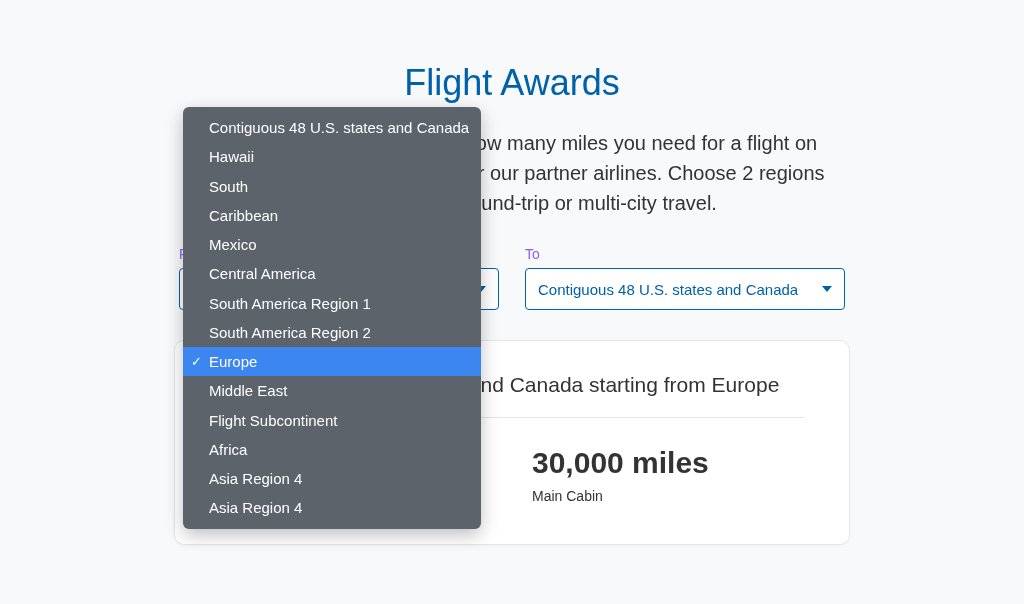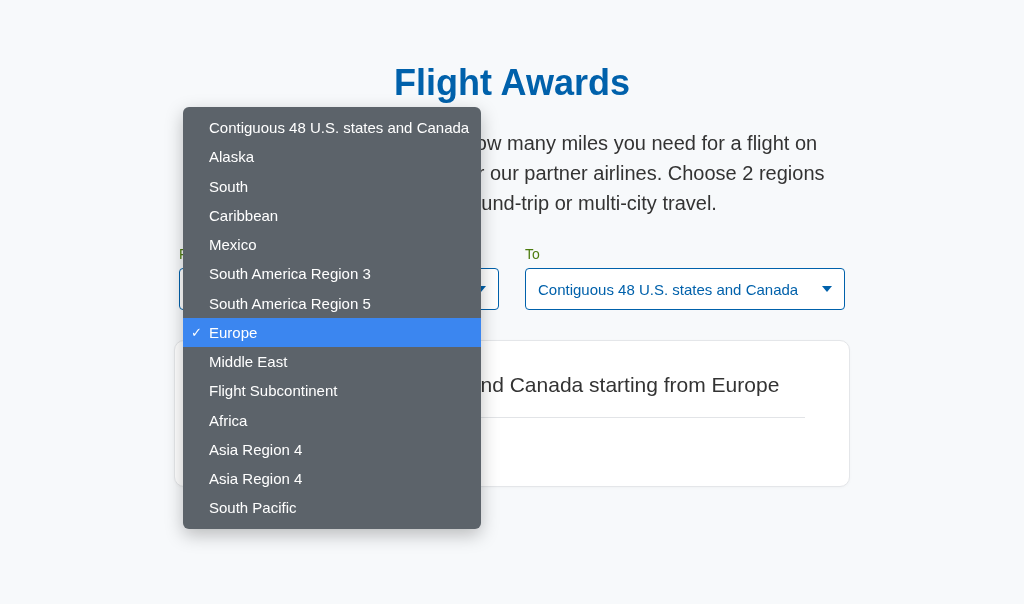--- a/index.html
+++ b/index.html
@@ -11,42 +11,42 @@
     overflow: hidden;
     position: relative;
   }
   .container {
     position: relative;
     padding-top: 62px;
   }
   .page-title {
     text-align: center;
     font-size: 36px;
-    font-weight: 700;
+    font-weight: 400;
     color: #0061ab;
     margin-bottom: 24px;
   }
   .intro {
     text-align: center;
     font-size: 20px;
     color: #333;
     line-height: 1.5;
     max-width: 640px;
     margin: 0 auto 28px auto;
   }
   .form-row {
     display: flex;
     justify-content: center;
     gap: 26px;
     margin-bottom: 30px;
   }
   .field-group { width: 320px; }
   .field-label {
     font-size: 14px;
-    color: #4d7c0f;
+    color: #8b5cf6;
     margin-bottom: 6px;
     display: block;
   }
   .select-box {
     width: 100%;
     height: 42px;
     border: 1px solid #0061ab;
     border-radius: 4px;
     background: #fff;
     display: flex;
@@ -158,31 +158,41 @@
               <path d="M0 0 L5 6 L10 0 Z" fill="#0061ab"></path>
             </svg>
         </span>
       </div>
     </div>
   </div>
 
   <div class="card">
     <div class="card-heading">Contiguous 48 U.S. states and Canada starting from Europe</div>
     <hr class="card-divider">
+    <div class="award-grid">
+      <div class="award">
+        <div class="award-miles">22,500 miles</div>
+        <div class="award-label">Main Cabin Off Peak</div>
+      </div>
+      <div class="award">
+        <div class="award-miles">30,000 miles</div>
+        <div class="award-label">Main Cabin</div>
+      </div>
+    </div>
   </div>
 </div>
 
 <div class="dropdown" id="dropdown">
     <div class="dropdown-item"><span>Contiguous 48 U.S. states and Canada</span></div>
-    <div class="dropdown-item"><span>Alaska</span></div>
+    <div class="dropdown-item"><span>Hawaii</span></div>
     <div class="dropdown-item"><span>South</span></div>
     <div class="dropdown-item"><span>Caribbean</span></div>
     <div class="dropdown-item"><span>Mexico</span></div>
-    <div class="dropdown-item"><span>South America Region 3</span></div>
-    <div class="dropdown-item"><span>South America Region 5</span></div>
+    <div class="dropdown-item"><span>Central America</span></div>
+    <div class="dropdown-item"><span>South America Region 1</span></div>
+    <div class="dropdown-item"><span>South America Region 2</span></div>
     <div class="dropdown-item selected"><span class="check">✓</span><span>Europe</span></div>
     <div class="dropdown-item"><span>Middle East</span></div>
     <div class="dropdown-item"><span>Flight Subcontinent</span></div>
     <div class="dropdown-item"><span>Africa</span></div>
     <div class="dropdown-item"><span>Asia Region 4</span></div>
     <div class="dropdown-item"><span>Asia Region 4</span></div>
-    <div class="dropdown-item"><span>South Pacific</span></div>
   </div>
 
 </body></html>

